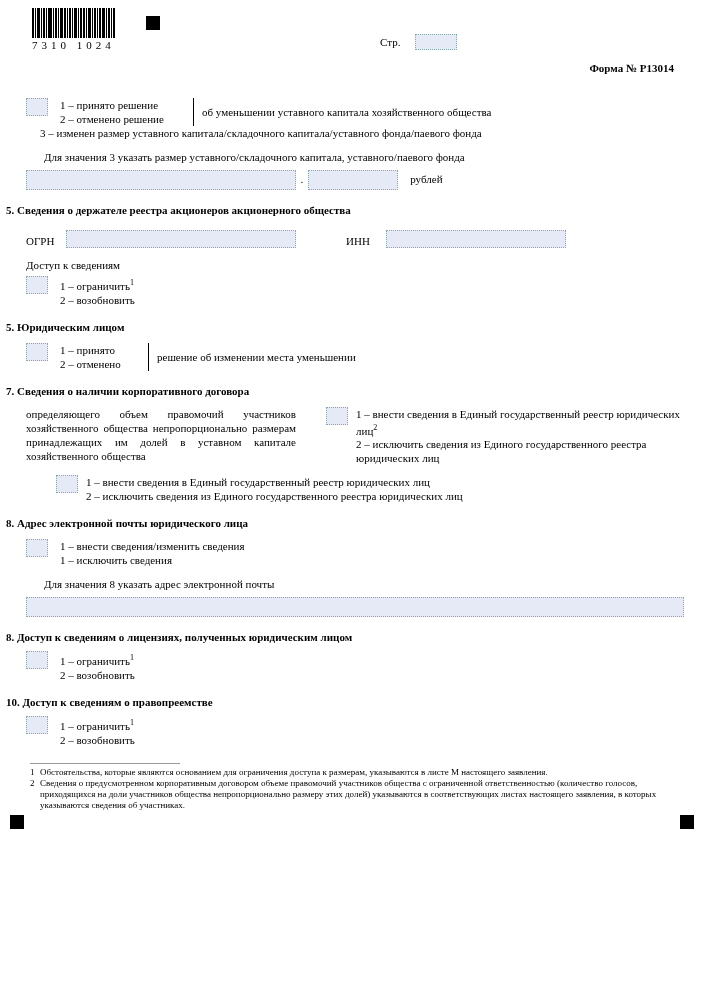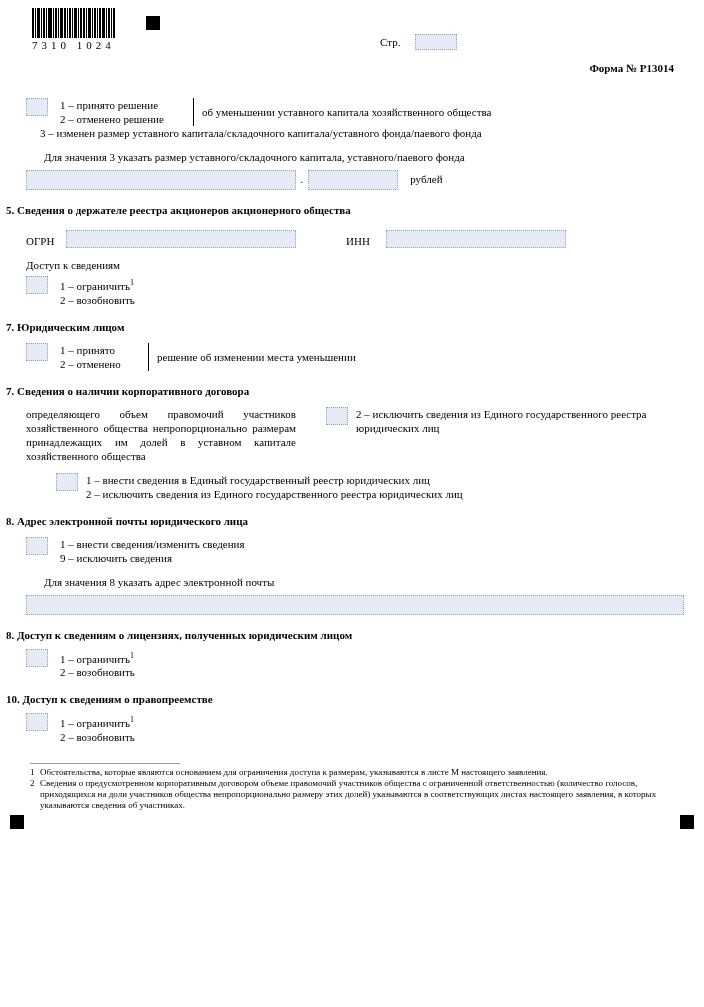--- a/index.html
+++ b/index.html
@@ -163,21 +163,21 @@
         <span class="dotbox db-sm"></span>
         <div style="width:12px"></div>
         <div class="opt-list">
           <div><span>1 – ограничить</span><sup>1</sup></div>
           <div>2 – возобновить</div>
         </div>
       </div>
     </div>
 
     <div class="section">
-      <div class="section-title bold">7. Юридическим лицом</div>
+      <div class="section-title bold">5. Юридическим лицом</div>
       <div class="gap6"></div>
       <div class="row indent">
         <span class="dotbox db-sm"></span>
         <div style="width:12px"></div>
         <div class="opt-list" style="width:80px">
           <div>1 – принято</div>
           <div>2 – отменено</div>
         </div>
         <div class="vline"></div>
         <div class="txt" style="align-self:center">решение об изменении места уменьшении</div>
@@ -185,20 +185,21 @@
     </div>
 
     <div class="section">
       <div class="section-title bold">7. Сведения о наличии корпоративного договора</div>
       <div class="gap6"></div>
       <div class="row indent">
         <div class="txt sec7col" style="text-align:justify">определяющего объем правомочий участников хозяйственного общества непропорционально размерам принадлежащих им долей в уставном капитале хозяйственного общества</div>
         <div style="width:30px"></div>
         <span class="dotbox db-sm"></span>
         <div class="sec7right opt-list">
+          <div><span>1 – внести сведения в Единый государственный реестр юридических лиц</span><sup>2</sup></div>
           <div>2 – исключить сведения из Единого государственного реестра юридических лиц</div>
         </div>
       </div>
       <div class="gap10"></div>
       <div class="row indent">
         <div style="width:30px"></div>
         <span class="dotbox db-sm"></span>
         <div class="sec7right opt-list">
           <div>1 – внести сведения в Единый государственный реестр юридических лиц</div>
           <div>2 – исключить сведения из Единого государственного реестра юридических лиц</div>
@@ -207,21 +208,21 @@
     </div>
 
     <div class="section">
       <div class="section-title bold">8. Адрес электронной почты юридического лица</div>
       <div class="gap6"></div>
       <div class="row indent">
         <span class="dotbox db-sm"></span>
         <div style="width:12px"></div>
         <div class="opt-list">
           <div>1 – внести сведения/изменить сведения</div>
-          <div>9 – исключить сведения</div>
+          <div>1 – исключить сведения</div>
         </div>
       </div>
       <div class="gap10"></div>
       <div class="txt" style="margin-left:38px">Для значения 8 указать адрес электронной почты</div>
       <div class="gap6"></div>
       <div class="indent">
         <span class="dotbox db-email"></span>
       </div>
     </div>
 

